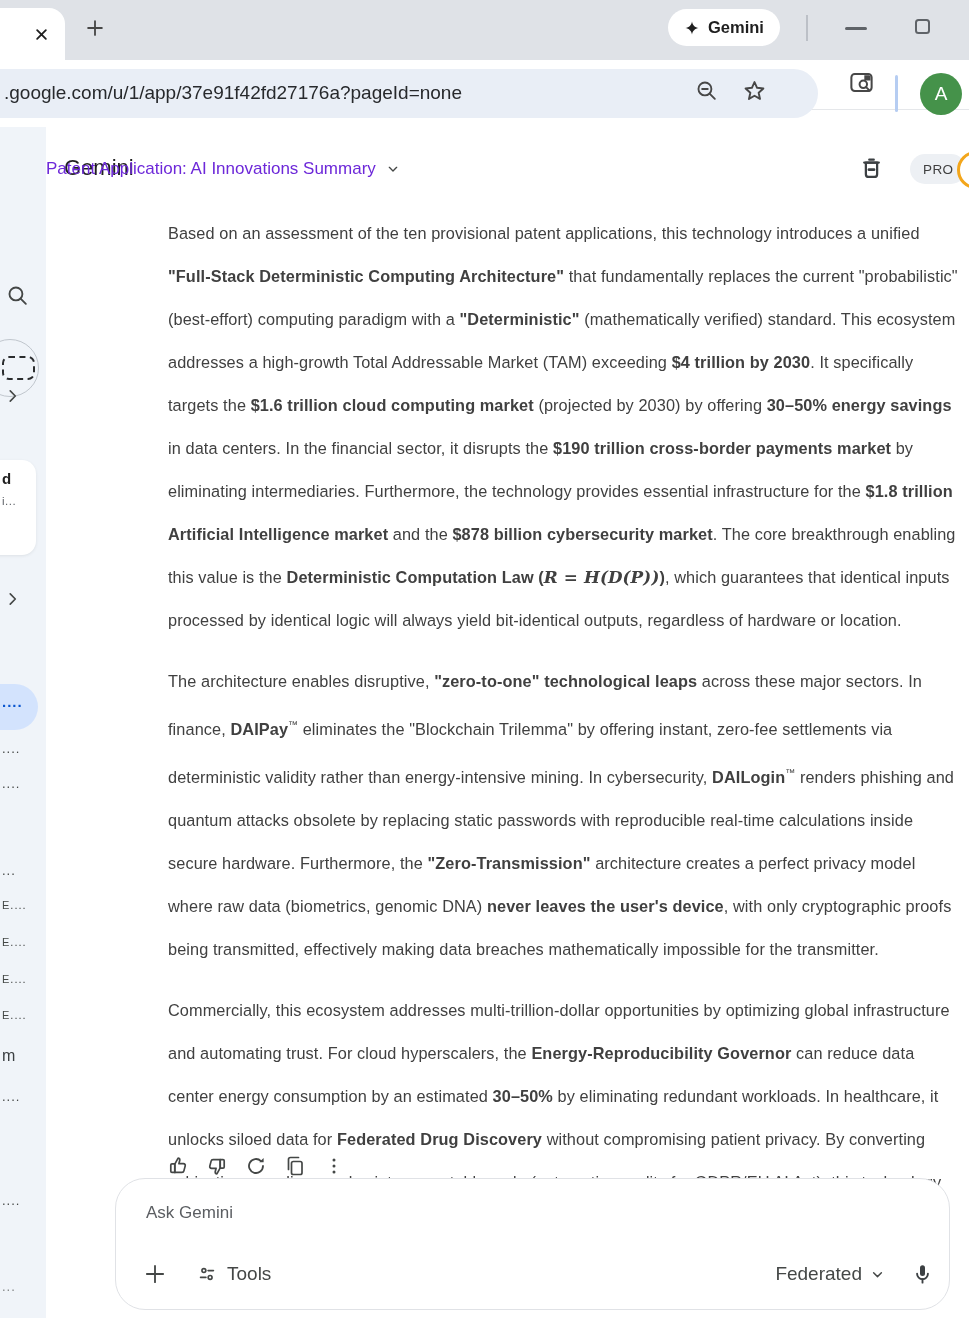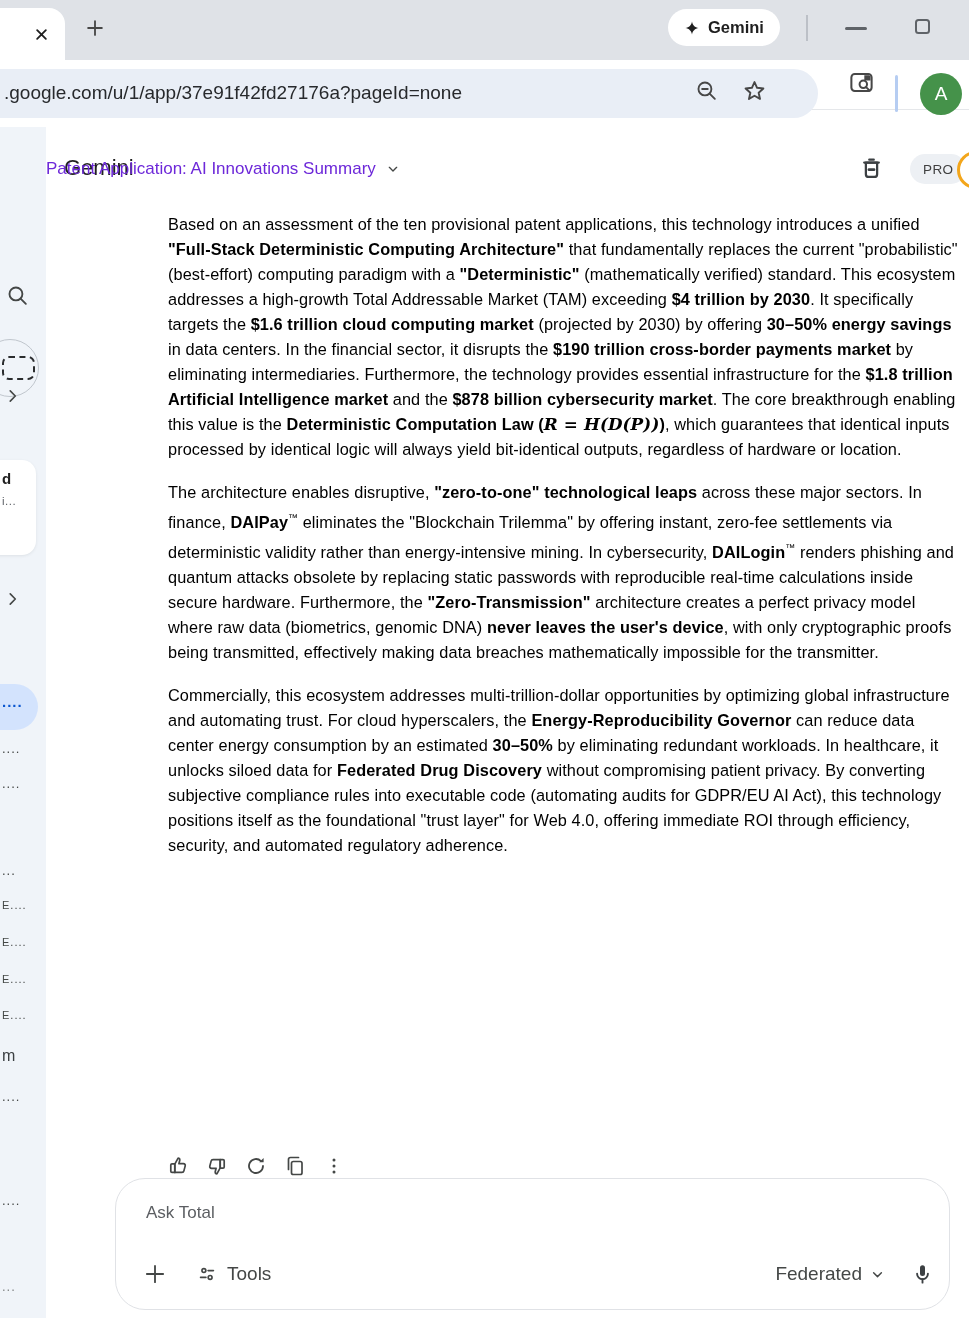--- a/index.html
+++ b/index.html
@@ -51,21 +51,21 @@
   .app-header { position:absolute; left:46px; top:127px; width:923px; height:68px; background:#fff; }
   .brand { position:absolute; left:64px; top:155px; font-size:22px; color:#1f1f1f; }
   .conv-title { position:absolute; left:46px; right:0; top:159px; text-align:left; font-size:17px; color:#6d28d9; }
   .conv-title .t-inner { display:inline-flex; align-items:center; gap:9px; cursor:pointer; }
   .ic-trash { position:absolute; left:858px; top:155px; cursor:pointer; }
   .pro-pill { position:absolute; left:910px; top:154px; height:30px; padding:0 13px; background:#edf0f4; border-radius:15px; display:flex; align-items:center; }
   .pro-pill span { font-size:13.5px; font-weight:500; color:#404040; letter-spacing:.4px; }
   .pro-ring { position:absolute; left:957px; top:151px; width:38px; height:38px; border:3.5px solid #f3a61b; border-radius:50%; background:#fff; }
 
   .message { position:absolute; left:168px; top:212px; width:796px; }
-  .message p { font-size:16.3px; line-height:25px; color:#000000; letter-spacing:.1px; margin-bottom:18px; }
+  .message p { font-size:16.3px; line-height:43px; color:#404040; letter-spacing:.1px; margin-bottom:18px; }
   .seg-b { font-weight:700; }
   .seg-m { font-family:"DejaVu Serif", serif; font-style:italic; font-weight:600; font-size:16.8px; }
   .seg-s { font-size:10px; vertical-align:7px; letter-spacing:0; }
 
   .actions { position:absolute; left:166px; top:1154px; display:flex; gap:15px; align-items:center; }
   .actions svg { cursor:pointer; }
 
   .composer { position:absolute; left:115px; top:1178px; width:835px; height:132px; background:#fff; border:1px solid #e0e2e6; border-radius:30px; z-index:5; }
   .placeholder { position:absolute; left:30px; top:24px; font-size:17px; color:#5b5e62; }
   .comp-row { position:absolute; left:26px; right:14px; bottom:20px; height:30px; display:flex; align-items:center; }
@@ -207,21 +207,21 @@
     <svg width="24" height="24" viewBox="0 0 24 24">
         <g fill="#444746">
           <circle cx="12" cy="6" r="1.5"></circle>
           <circle cx="12" cy="12" r="1.5"></circle>
           <circle cx="12" cy="18" r="1.5"></circle>
         </g>
       </svg>
   </div>
 
   <div class="composer">
-    <div class="placeholder">Ask Total</div>
+    <div class="placeholder">Ask Gemini</div>
     <div class="comp-row">
       <svg width="26" height="26" viewBox="0 0 24 24" fill="none" stroke="#444746" stroke-width="1.7" stroke-linecap="round">
           <path d="M12 4.5v15M4.5 12h15"></path>
         </svg>
       <div class="tools-group">
         <svg width="22" height="22" viewBox="0 0 24 24" fill="none" stroke="#444746" stroke-width="1.8" stroke-linecap="round">
             <circle cx="8.6" cy="8.3" r="2.1"></circle>
             <path d="M13.2 8.3H19"></path>
             <path d="M5 15.7h5.8"></path>
             <circle cx="15.4" cy="15.7" r="2.1"></circle>

